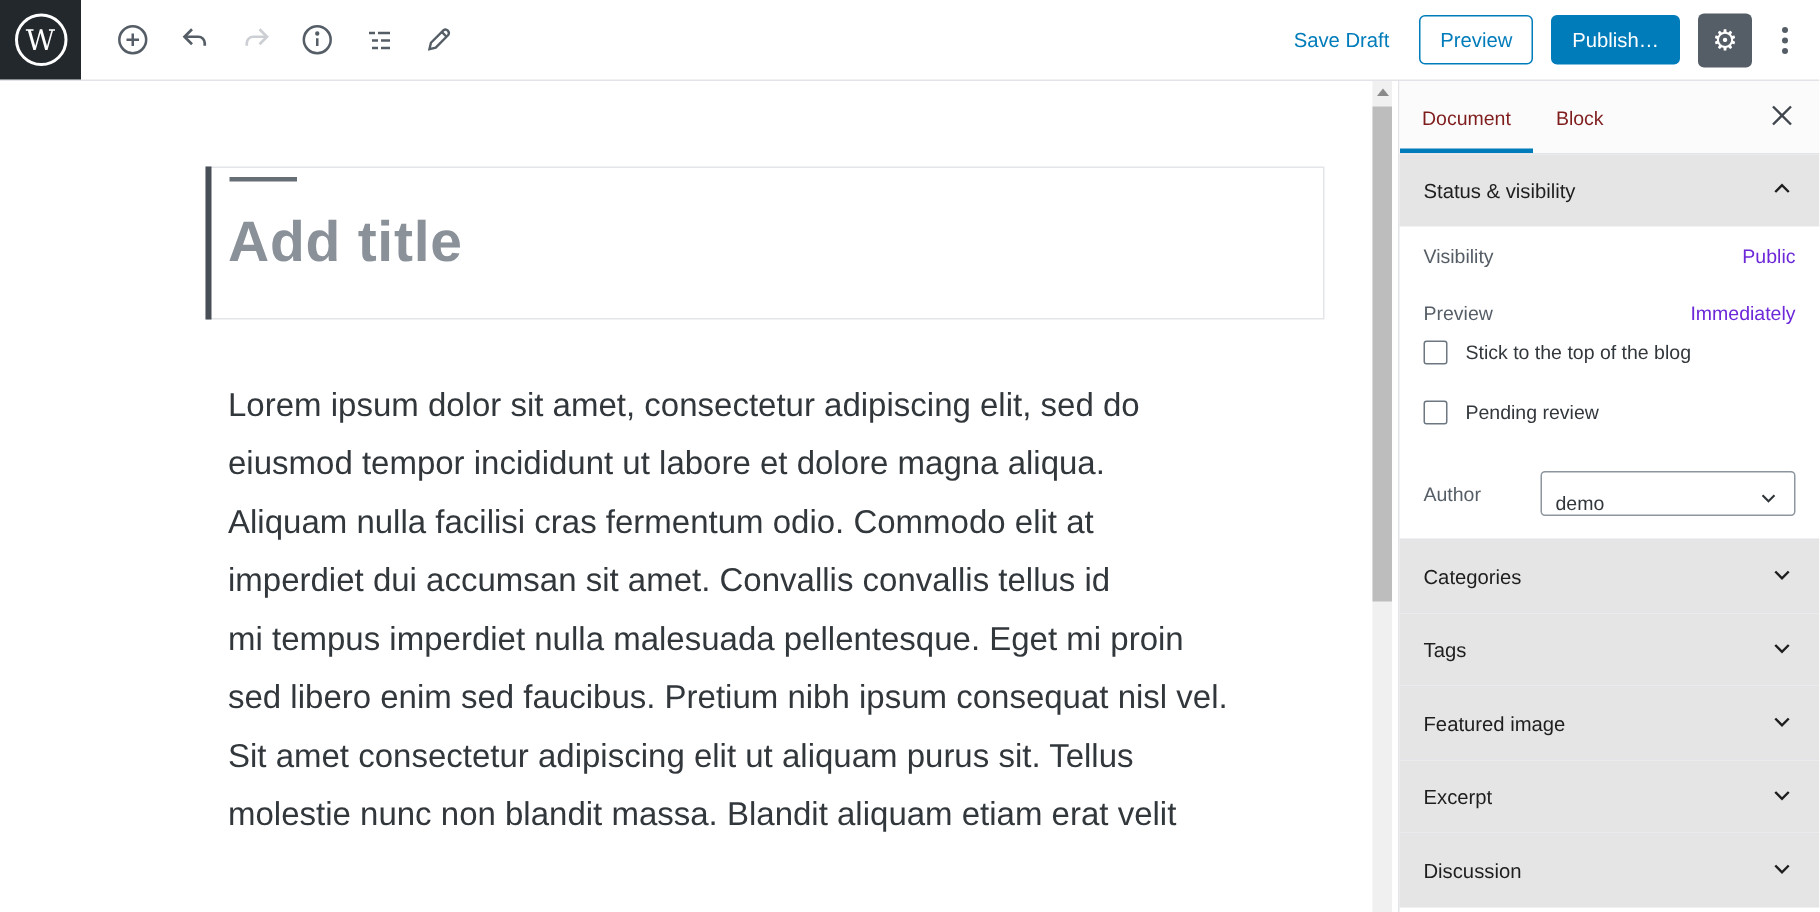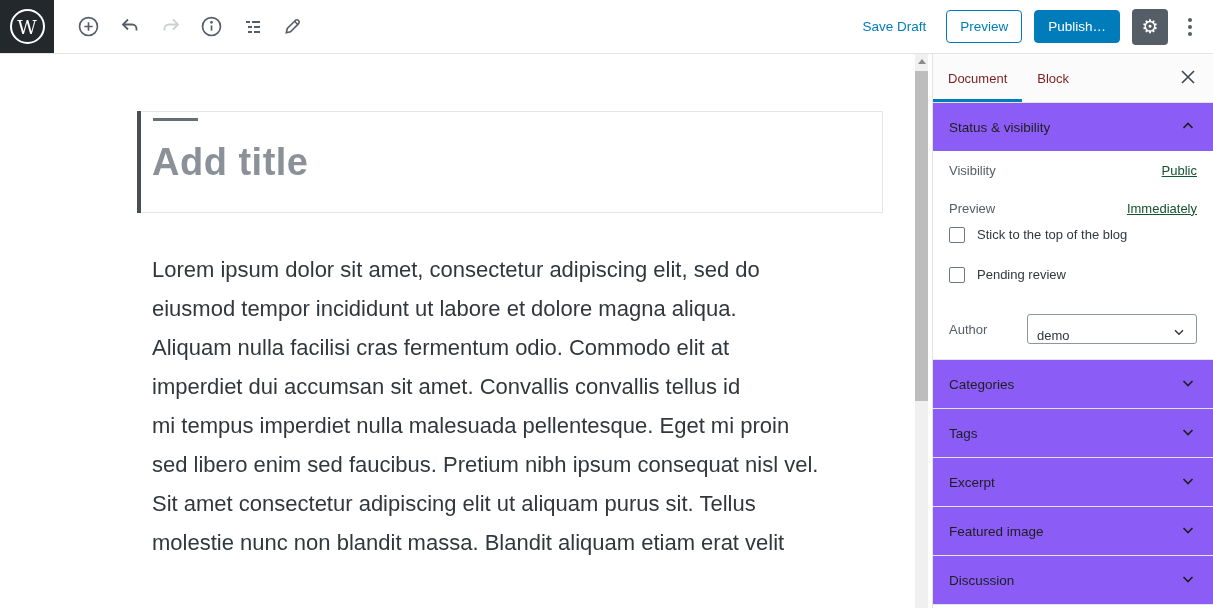--- a/index.html
+++ b/index.html
@@ -50,25 +50,25 @@
   
   .sidebar { position:absolute; top:54px; left:932px; width:280px; height:554px;
              background:#fff; border-left:1px solid #e2e4e7; }
   .tabs { height:48px; border-bottom:1px solid #e2e4e7; display:flex; align-items:stretch; background:#fbfbfc; }
   .tab { padding:0 15px; display:flex; align-items:center; font-size:13px; color:#7f1d1d; cursor:pointer; }
   .tab.active { box-shadow:inset 0 -3px 0 #007cba; font-weight:500; }
   .close-btn { margin-left:auto; align-self:center; margin-right:12px; width:26px; height:26px;
                background:none; border:none; display:flex; align-items:center; justify-content:center; cursor:pointer; }
   .panel { border-bottom:1px solid #e2e4e7; }
   .panel-header { height:48px; display:flex; align-items:center; justify-content:space-between;
-                  padding:0 16px; font-size:13.5px; color:#1e1e1e; cursor:pointer; background:#8b5cf6; }
+                  padding:0 16px; font-size:13.5px; color:#1e1e1e; cursor:pointer; background:#e5e5e5; }
   .status-content { padding:0 16px 8px; }
   .row { display:flex; justify-content:space-between; align-items:center; height:38px; font-size:13px; }
   .row-label { color:#555d66; }
-  .row-link { color:#14532d; text-decoration:underline; cursor:pointer; }
+  .row-link { color:#6d28d9; cursor:pointer; }
   .cb-row { display:flex; height:40px; gap:12px; font-size:13px; color:#32373c; cursor:pointer; }
   .checkbox { width:16px; height:16px; border:1.5px solid #6c7781; border-radius:2px; background:#fff;
               box-sizing:border-box; flex:0 0 auto; cursor:pointer; }
   .author-row { display:flex; align-items:center; height:44px; font-size:13px; }
   .author-label { color:#555d66; }
   .select { margin-left:auto; width:170px; height:30px; border:1px solid #8d96a0; border-radius:3px;
             display:flex; align-items:flex-end; justify-content:space-between; padding:0 9px;
             color:#32373c; box-sizing:border-box; background:#fff; cursor:pointer; font-size:13px; }
 </style>
 </head>
@@ -241,40 +241,40 @@
       <span>Tags</span>
       <span>
         <svg width="18" height="18" viewBox="0 0 18 18" fill="none" stroke="#1e1e1e" stroke-width="1.6">
             <path d="M4.5 7 9 11.5 13.5 7"></path>
           </svg>
       </span>
     </div>
   </div>
   <div class="panel">
     <div class="panel-header">
+      <span>Featured image</span>
+      <span>
+        <svg width="18" height="18" viewBox="0 0 18 18" fill="none" stroke="#1e1e1e" stroke-width="1.6">
+            <path d="M4.5 7 9 11.5 13.5 7"></path>
+          </svg>
+      </span>
+    </div>
+  </div>
+  <div class="panel">
+    <div class="panel-header">
       <span>Excerpt</span>
       <span>
         <svg width="18" height="18" viewBox="0 0 18 18" fill="none" stroke="#1e1e1e" stroke-width="1.6">
             <path d="M4.5 7 9 11.5 13.5 7"></path>
           </svg>
       </span>
     </div>
   </div>
   <div class="panel">
     <div class="panel-header">
-      <span>Featured image</span>
-      <span>
-        <svg width="18" height="18" viewBox="0 0 18 18" fill="none" stroke="#1e1e1e" stroke-width="1.6">
-            <path d="M4.5 7 9 11.5 13.5 7"></path>
-          </svg>
-      </span>
-    </div>
-  </div>
-  <div class="panel">
-    <div class="panel-header">
       <span>Discussion</span>
       <span>
         <svg width="18" height="18" viewBox="0 0 18 18" fill="none" stroke="#1e1e1e" stroke-width="1.6">
             <path d="M4.5 7 9 11.5 13.5 7"></path>
           </svg>
       </span>
     </div>
   </div>
 </div>
 

